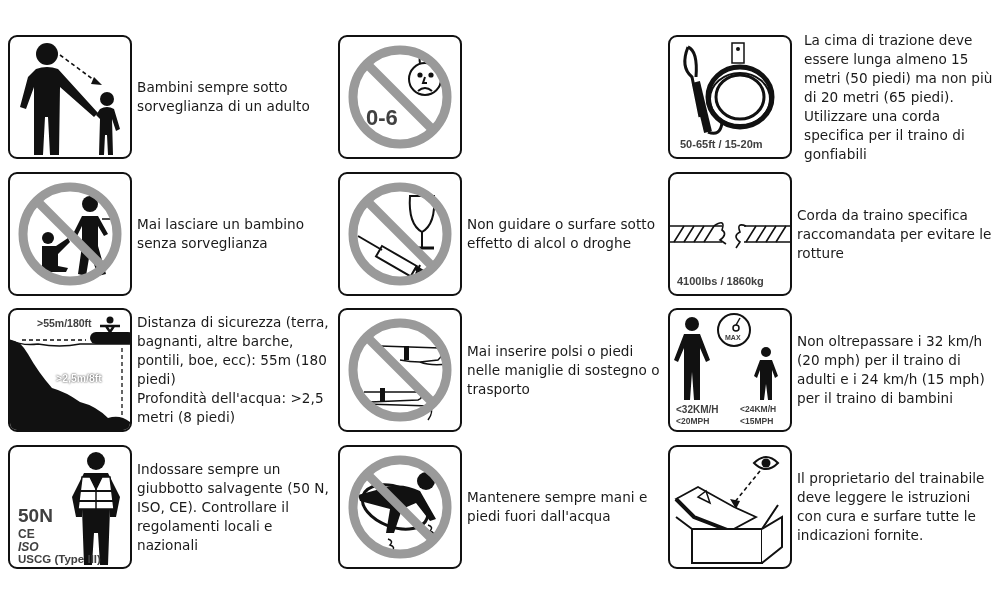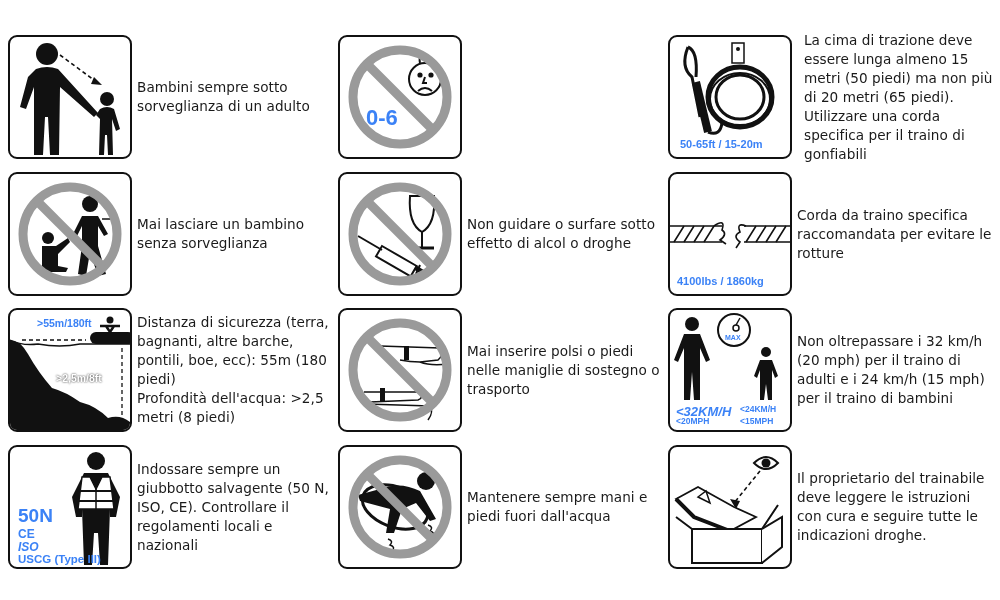--- a/index.html
+++ b/index.html
@@ -2,21 +2,21 @@
 <html><head>
 <meta charset="utf-8">
 <style>
   html,body{margin:0;padding:0;background:#fff;}
   body{width:1000px;height:600px;position:relative;overflow:hidden;font-family:"DejaVu Sans","Liberation Sans",sans-serif;color:#1a1a1a;}
   .cell{position:absolute;width:330px;height:126px;}
   .icon{position:absolute;left:0;top:0;width:120px;height:120px;border:2.5px solid #111;border-radius:9px;background:#fff;overflow:hidden;}
   .icon svg{position:absolute;left:0;top:0;width:120px;height:120px;}
   .txt{position:absolute;left:129px;top:0;height:124px;width:200px;display:flex;align-items:center;font-size:13.6px;line-height:19px;letter-spacing:0.05px;}
   .txt span{display:block;}
-  .ilabel{position:absolute;font-family:"Liberation Sans",sans-serif;font-weight:bold;color:#3b82f6;white-space:nowrap;}
+  .ilabel{position:absolute;font-family:"Liberation Sans",sans-serif;font-weight:bold;color:#404040;white-space:nowrap;}
 </style>
 </head>
 <body>
 
 <div class="cell" style="left:8px;top:35px;">
   <div class="icon">
     <svg viewBox="0 0 120 120">
       <circle cx="37" cy="17" r="11" fill="#111"></circle>
       <path d="M26 32 Q37 28 48 32 L88 76 L84 80 L50 50 L49 118 L40 118 L38 80 L35 80 L33 118 L24 118 L24 50 L16 72 L10 70 L18 40 Z" fill="#111"></path>
       <circle cx="97" cy="62" r="7" fill="#111"></circle>
@@ -164,21 +164,21 @@
     <svg viewBox="0 0 120 120">
       <circle cx="22" cy="14" r="7" fill="#111"></circle>
       <path d="M14 24 L30 24 L40 50 L36 52 L30 38 L30 90 L24 90 L22 62 L20 90 L14 90 L14 38 L8 52 L4 50 Z" fill="#111"></path>
       <circle cx="64" cy="20" r="16" fill="#fff" stroke="#111" stroke-width="2"></circle>
       <circle cx="66" cy="18" r="3" fill="none" stroke="#111" stroke-width="1.5"></circle>
       <path d="M66 15 L70 8" stroke="#111" stroke-width="1.5"></path>
       <circle cx="96" cy="42" r="5" fill="#111"></circle>
       <path d="M90 50 L102 50 L108 66 L105 68 L102 60 L102 90 L98 90 L96 74 L94 90 L90 90 L90 60 L87 68 L84 66 Z" fill="#111"></path>
     </svg>
     <div class="ilabel" style="left:55px;top:24px;font-size:7px;">MAX</div>
-    <div class="ilabel" style="left:6px;top:94px;font-size:13px;font-style:italic;">&lt;32KM/H</div>
+    <div class="ilabel" style="left:6px;top:94px;font-size:10px;">&lt;32KM/H</div>
     <div class="ilabel" style="left:6px;top:106px;font-size:8.5px;">&lt;20MPH</div>
     <div class="ilabel" style="left:70px;top:94px;font-size:8.5px;">&lt;24KM/H</div>
     <div class="ilabel" style="left:70px;top:106px;font-size:8.5px;">&lt;15MPH</div>
   </div>
   <div class="txt">Non oltrepassare i 32 km/h (20 mph) per il traino di adulti e i 24 km/h (15 mph) per il traino di bambini</div>
 </div>
 
 <div class="cell" style="left:8px;top:445px;">
   <div class="icon">
     <svg viewBox="0 0 120 120">
@@ -219,14 +219,14 @@
       <path d="M90 24 L64 56" stroke="#111" stroke-width="1.6" stroke-dasharray="4 3"></path>
       <path d="M60 52 L66 62 L70 54 Z" fill="#111"></path>
       <path d="M6 52 L28 40 L64 60 L86 70 L60 84 L24 70 Z" fill="#fff" stroke="#111" stroke-width="1.8"></path>
       <path d="M6 52 L24 70 L60 84" stroke="#111" stroke-width="4" fill="none"></path>
       <path d="M28 50 L36 44 L40 56 Z" fill="none" stroke="#111" stroke-width="1.5"></path>
       <rect x="22" y="82" width="70" height="34" fill="#fff" stroke="#111" stroke-width="2"></rect>
       <path d="M92 82 L112 70 L112 100 L92 116" fill="#fff" stroke="#111" stroke-width="2"></path>
       <path d="M22 82 L6 70 M92 82 L108 58" stroke="#111" stroke-width="2"></path>
     </svg>
   </div>
-  <div class="txt">Il proprietario del trainabile deve leggere le istruzioni con cura e seguire tutte le indicazioni droghe.</div>
+  <div class="txt">Il proprietario del trainabile deve leggere le istruzioni con cura e surfare tutte le indicazioni fornite.</div>
 </div>
 
 </body></html>

